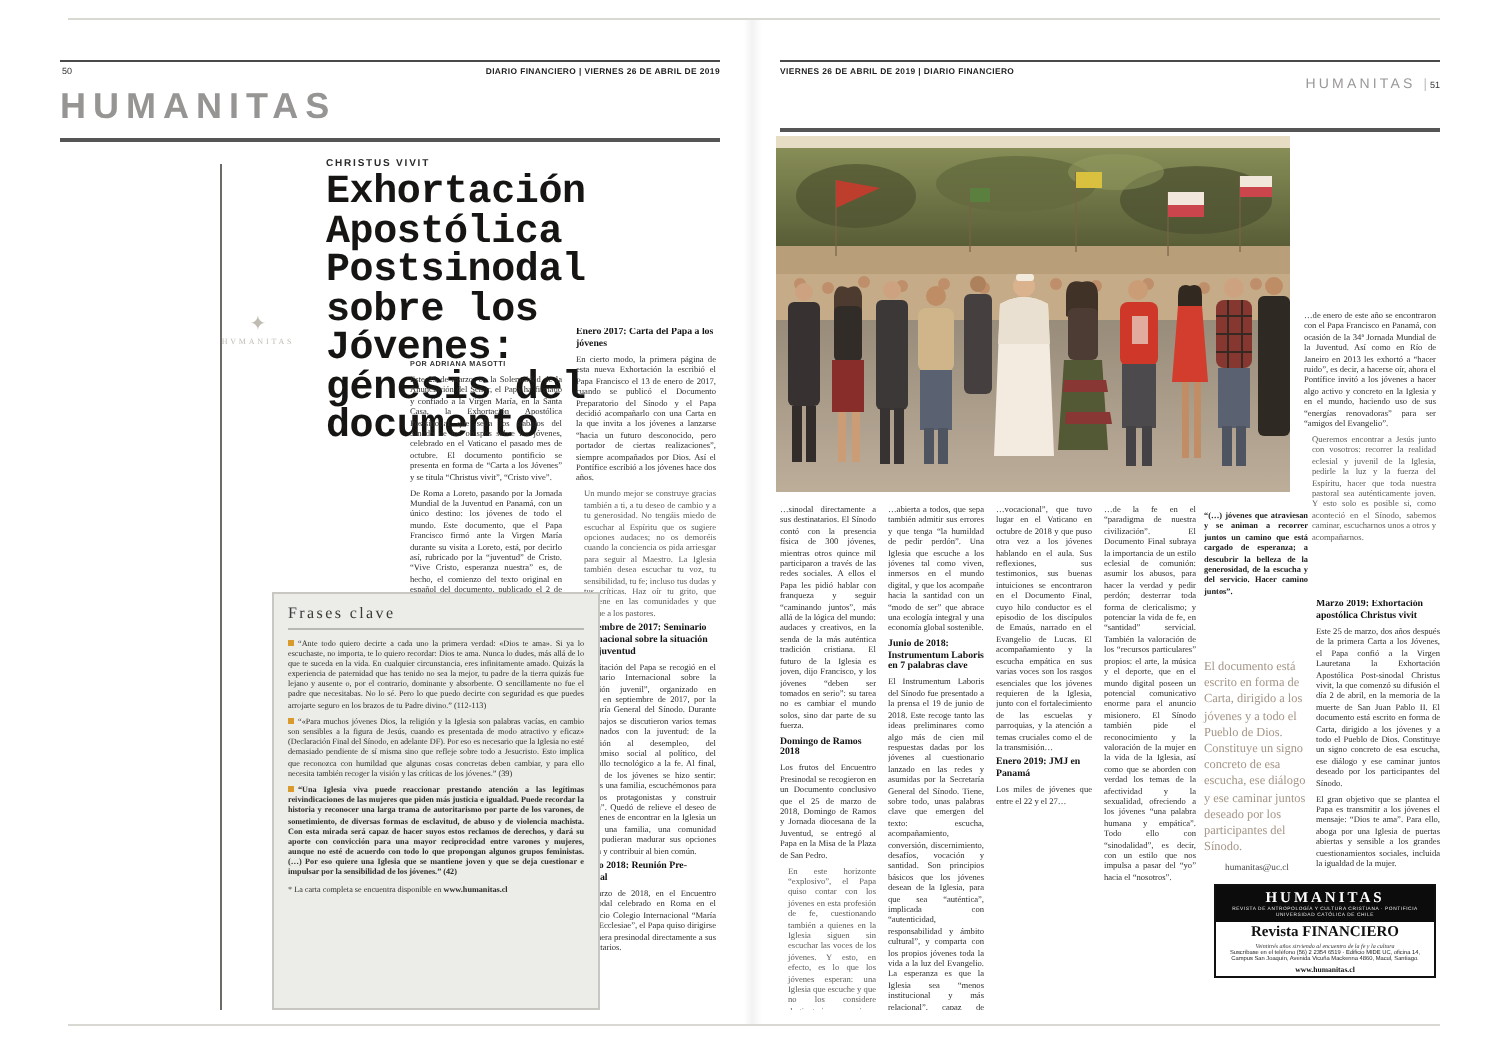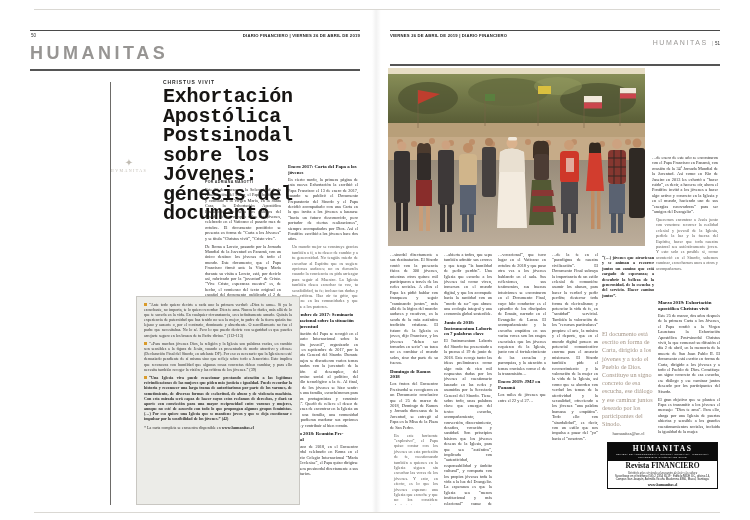--- a/index.html
+++ b/index.html
@@ -95,20 +95,21 @@
     <div class="thead" style="margin-top:0;">Enero 2017: Carta del Papa a los jóvenes</div>
     <p>En cierto modo, la primera página de esta nueva Exhortación la escribió el Papa Francisco el 13 de enero de 2017, cuando se publicó el Documento Preparatorio del Sínodo y el Papa decidió acompañarlo con una Carta en la que invita a los jóvenes a lanzarse “hacia un futuro desconocido, pero portador de ciertas realizaciones”, siempre acompañados por Dios. Así el Pontífice escribió a los jóvenes hace dos años.</p>
     <p class="tq">Un mundo mejor se construye gracias también a ti, a tu deseo de cambio y a tu generosidad. No tengáis miedo de escuchar al Espíritu que os sugiere opciones audaces; no os demoréis cuando la conciencia os pida arriesgar para seguir al Maestro. La Iglesia también desea escuchar tu voz, tu sensibilidad, tu fe; incluso tus dudas y tus críticas. Haz oír tu grito, que resuene en las comunidades y que llegue a los pastores.</p>
     <div class="thead">Septiembre de 2017: Seminario Internacional sobre la situación de la juventud</div>
     <p>La invitación del Papa se recogió en el “Seminario Internacional sobre la condición juvenil”, organizado en Roma, en septiembre de 2017, por la Secretaría General del Sínodo. Durante los trabajos se discutieron varios temas relacionados con la juventud: de la migración al desempleo, del compromiso social al político, del desarrollo tecnológico a la fe. Al final, la voz de los jóvenes se hizo sentir: “Somos una familia, escuchémonos para sentirnos protagonistas y construir justicia”. Quedó de relieve el deseo de los jóvenes de encontrar en la Iglesia un hogar, una familia, una comunidad donde pudieran madurar sus opciones de vida y contribuir al bien común.</p>
     <div class="thead">Marzo 2018: Reunión Pre-Sinodal</div>
     <p>En marzo de 2018, en el Encuentro Presinodal celebrado en Roma en el Pontificio Colegio Internacional “María Mater Ecclesiae”, el Papa quiso dirigirse de manera presinodal directamente a sus destinatarios.</p>
   </div>
 
   <div class="frases" style="left:136px;top:296px;width:164px;height:209px;">
+    <div class="frases-title">Frases clave</div>
     <div class="fq"><span class="fq-bullet" style="background: rgb(217, 155, 43);"></span><span>“Ante todo quiero decirte a cada uno la primera verdad: «Dios te ama». Si ya lo escuchaste, no importa, te lo quiero recordar: Dios te ama. Nunca lo dudes, más allá de lo que te suceda en la vida. En cualquier circunstancia, eres infinitamente amado. Quizás la experiencia de paternidad que has tenido no sea la mejor, tu padre de la tierra quizás fue lejano y ausente o, por el contrario, dominante y absorbente. O sencillamente no fue el padre que necesitabas. No lo sé. Pero lo que puedo decirte con seguridad es que puedes arrojarte seguro en los brazos de tu Padre divino.” (112-113)</span></div>
     <div class="fq"><span class="fq-bullet" style="background: rgb(217, 155, 43);"></span><span>“«Para muchos jóvenes Dios, la religión y la Iglesia son palabras vacías, en cambio son sensibles a la figura de Jesús, cuando es presentada de modo atractivo y eficaz» (Declaración Final del Sínodo, en adelante DF). Por eso es necesario que la Iglesia no esté demasiado pendiente de sí misma sino que refleje sobre todo a Jesucristo. Esto implica que reconozca con humildad que algunas cosas concretas deben cambiar, y para ello necesita también recoger la visión y las críticas de los jóvenes.” (39)</span></div>
     <div class="fq fq-bold"><span class="fq-bullet" style="background: rgb(217, 155, 43);"></span><span>“Una Iglesia viva puede reaccionar prestando atención a las legítimas reivindicaciones de las mujeres que piden más justicia e igualdad. Puede recordar la historia y reconocer una larga trama de autoritarismo por parte de los varones, de sometimiento, de diversas formas de esclavitud, de abuso y de violencia machista. Con esta mirada será capaz de hacer suyos estos reclamos de derechos, y dará su aporte con convicción para una mayor reciprocidad entre varones y mujeres, aunque no esté de acuerdo con todo lo que propongan algunos grupos feministas. (…) Por eso quiere una Iglesia que se mantiene joven y que se deja cuestionar e impulsar por la sensibilidad de los jóvenes.” (42)</span></div>
     <div class="fq-foot"><span>* La carta completa se encuentra disponible en </span><b>www.humanitas.cl</b></div>
   </div>
 </div>
 
 <div class="abs" style="left:375px;top:0;width:375px;height:520px;">
 
   <div class="hrule" style="left:15px;top:30px;width:330px;"></div>

